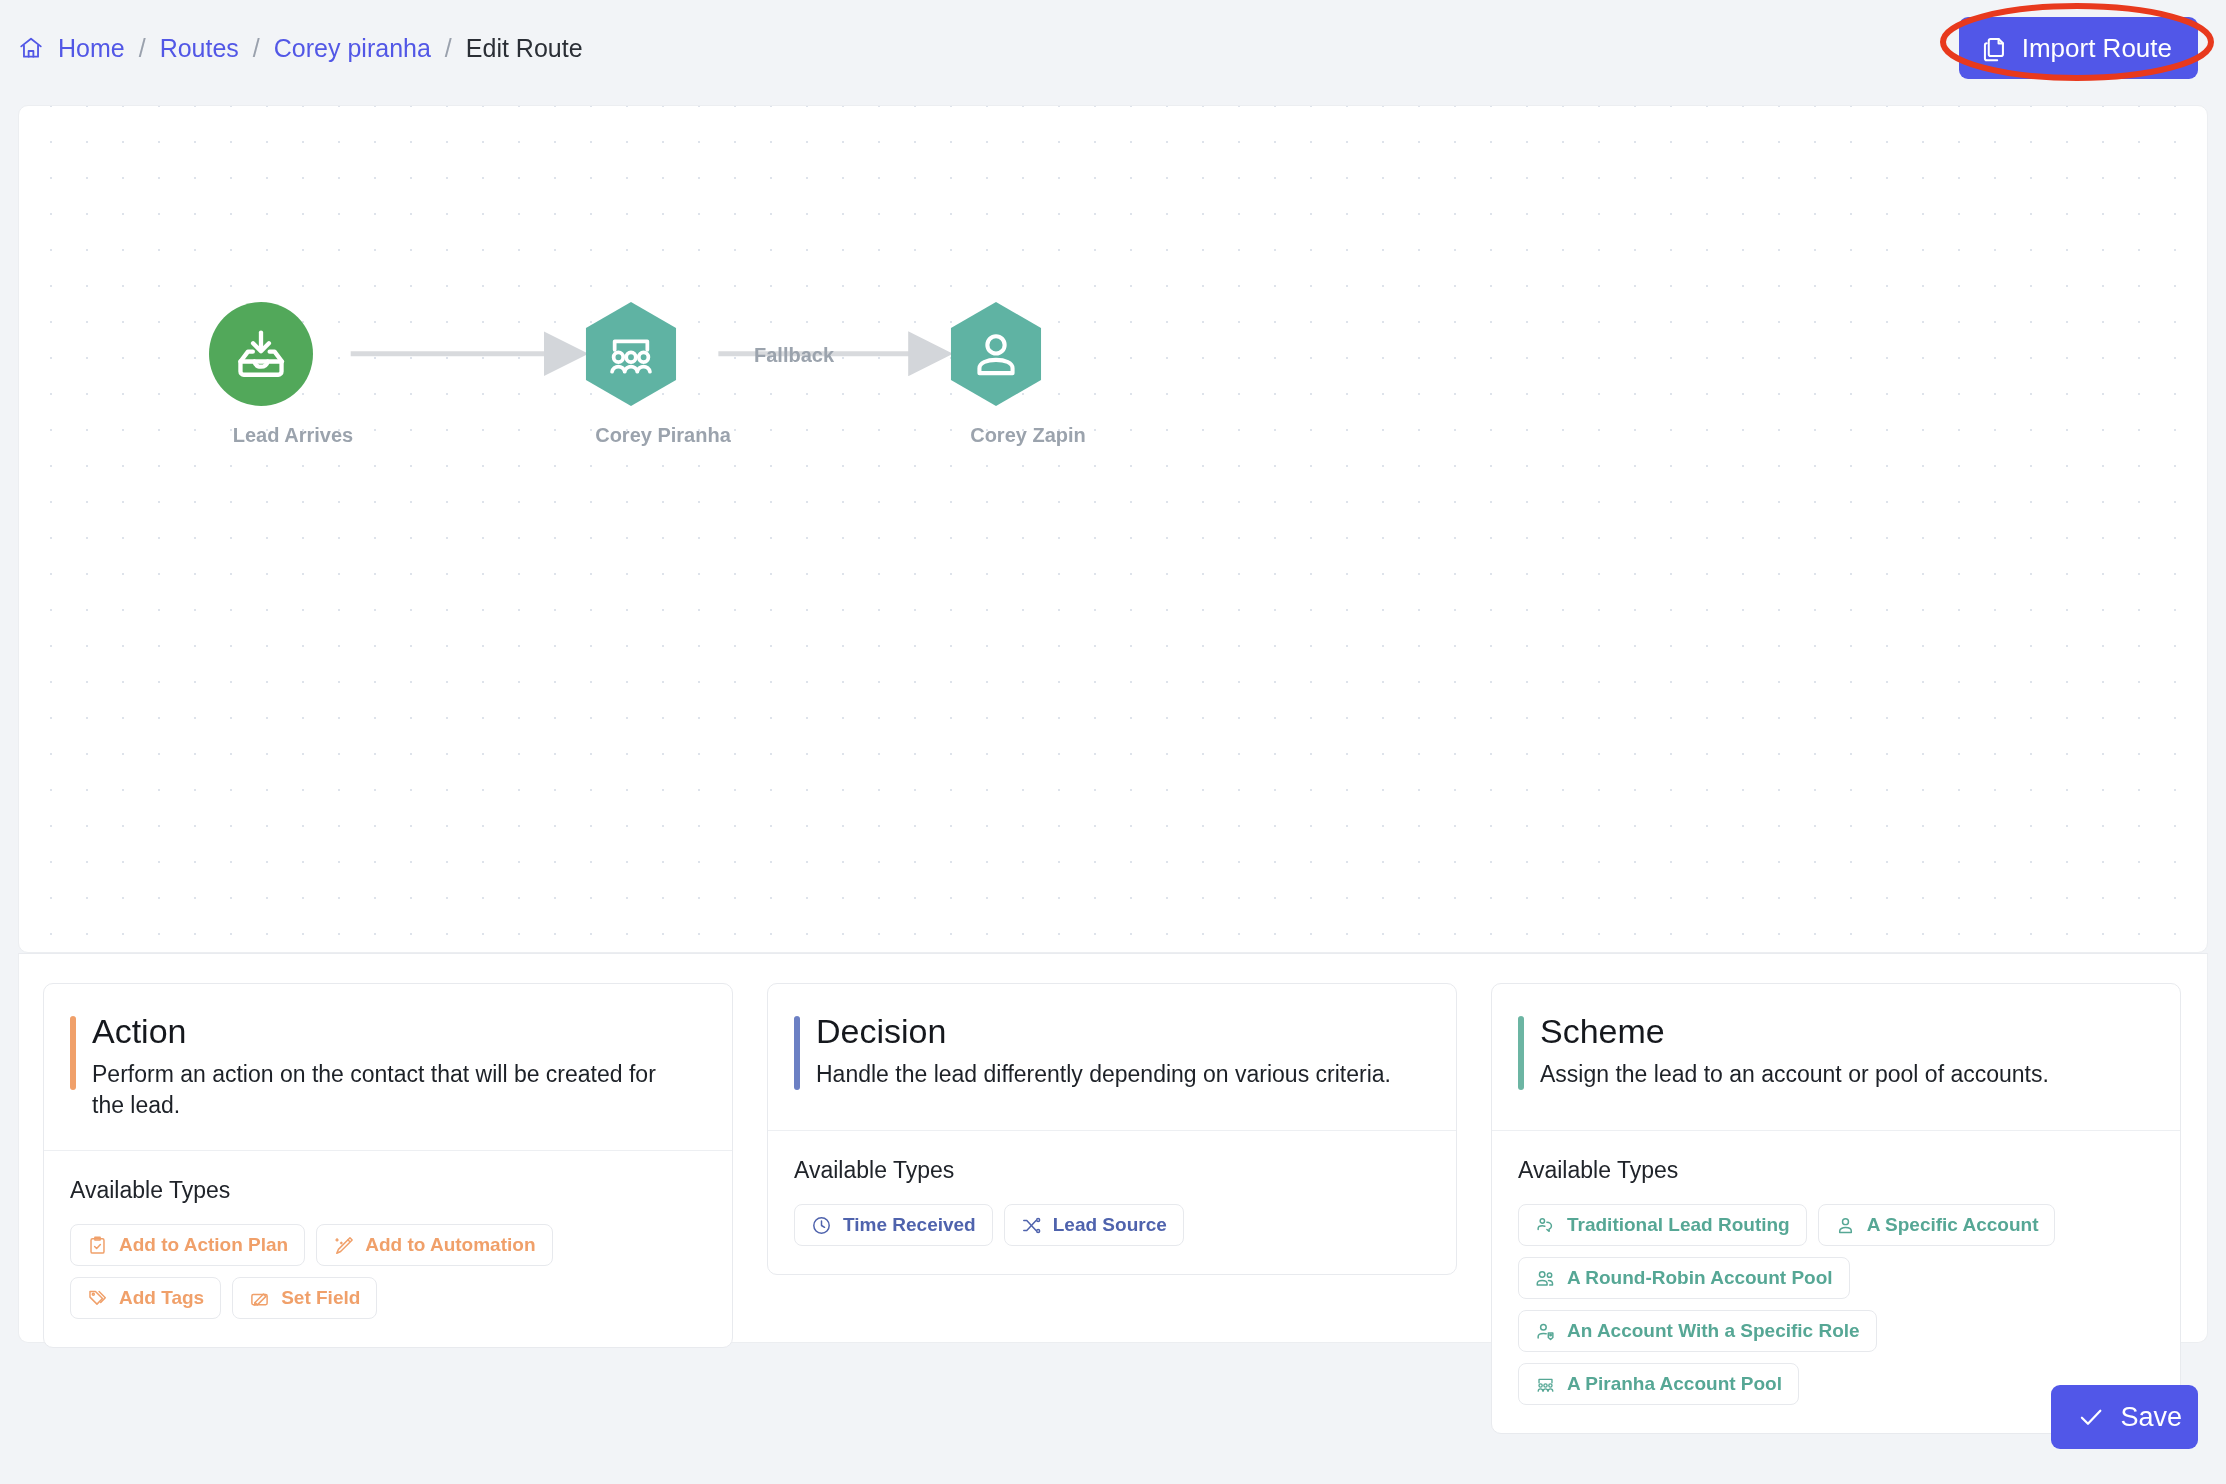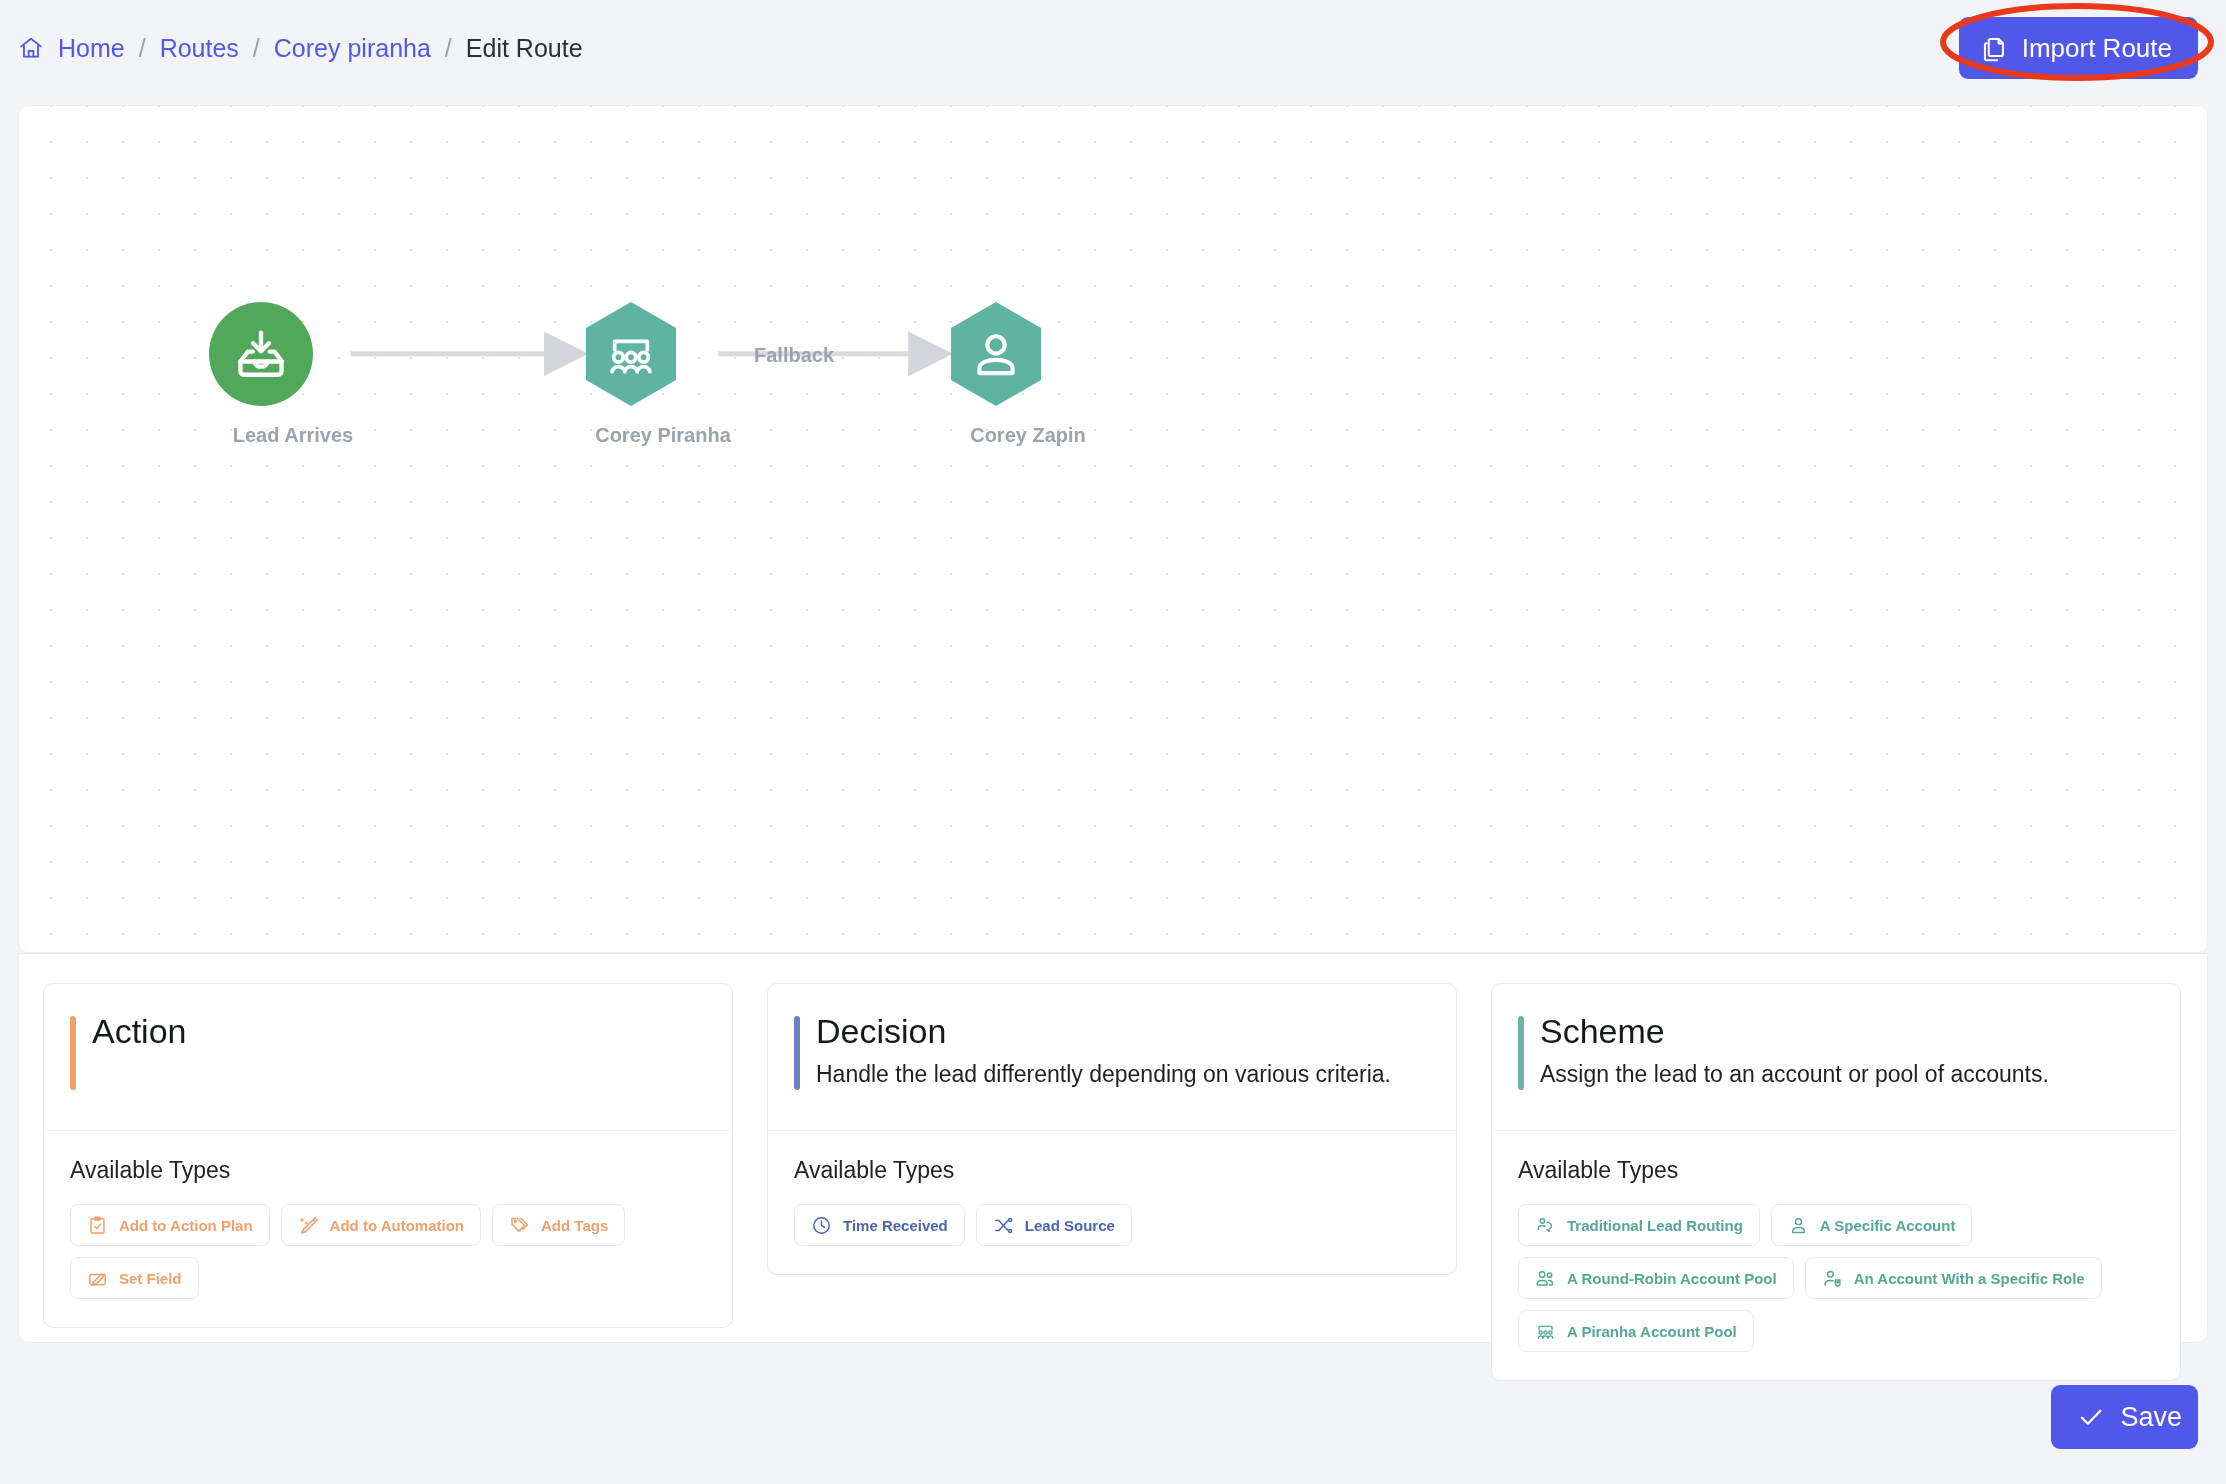--- a/index.html
+++ b/index.html
@@ -123,21 +123,21 @@
     font-size: 23px; color: #1d2127; margin-left: 22px;
     margin-top: 8px; line-height: 1.33; max-width: 95%;
   }
   .card-body { border-top: 1px solid #edeff2; padding: 26px 26px 28px 26px; }
   .avail { font-size: 23px; color: #20242a; margin-bottom: 20px; }
   .chips { display: flex; flex-wrap: wrap; gap: 11px; }
   .chip {
     display: inline-flex; align-items: center; gap: 11px;
     height: 42px; padding: 0 16px;
     border: 1px solid #e7e9ed; border-radius: 8px;
-    background: #fff; font-size: 15px; font-weight: bold;
+    background: #fff; font-size: 19px; font-weight: bold;
     white-space: nowrap; cursor: pointer;
     font-family: "Liberation Sans", sans-serif;
   }
   .chip svg { width: 21px; height: 21px; display: block; flex: none; }
 
   
   .card.action .card-head { min-height: 146px; }
   .card.decision .card-head { min-height: 146px; }
   .card.scheme .card-head { min-height: 146px; }
 
@@ -248,20 +248,21 @@
   <div class="edge-label" style="left:735px; top:238px;">Fallback</div>
 </div>
 
 <div class="sheet">
   <div class="cards">
 
     <section class="card action">
       <div class="card-head">
         <div class="accent" style="background:#f0a06a"></div>
         <h2 class="card-title">Action</h2>
+        <p class="card-desc">Perform an action on the contact that will be created for the lead.</p>
       </div>
       <div class="card-body">
         <div class="avail">Available Types</div>
         <div class="chips">
           <button class="chip" style="color:#f0a06a">
             <span>
               <svg viewBox="0 0 24 24" fill="none" stroke="#f0a06a" stroke-width="1.7" stroke-linecap="round" stroke-linejoin="round">
                 <rect x="4.6" y="4.3" width="14.8" height="16.4" rx="1.7"></rect>
                 <path d="M9 2.6h6v3.2H9z"></path>
                   <path d="M8.7 13.2l2.3 2.3 4.3-4.6"></path>

